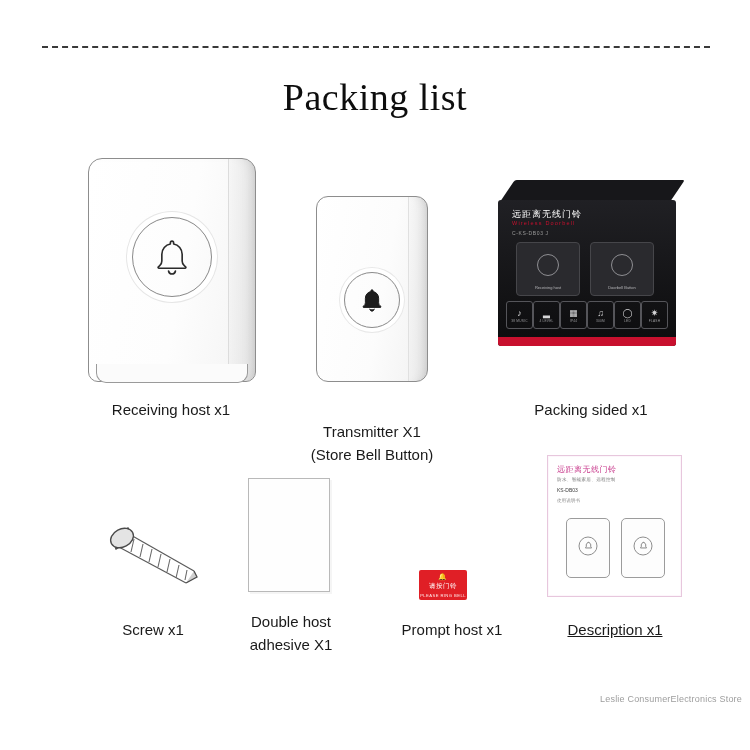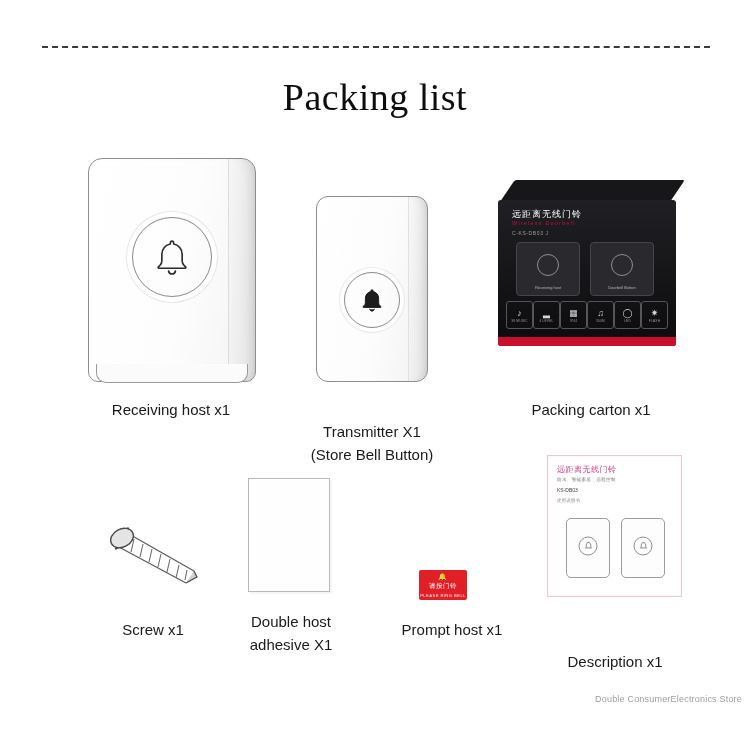--- a/index.html
+++ b/index.html
@@ -370,21 +370,21 @@
     justify-content: center;
   }
 
   
   #cap-host       { left: 66px;  top: 398px; width: 210px; }
   #cap-trans      { left: 266px; top: 420px; width: 212px; }
   #cap-carton     { left: 486px; top: 398px; width: 210px; }
   #cap-screw      { left: 78px;  top: 610px; width: 150px; margin-top: 8px; }
   #cap-adhesive   { left: 216px; top: 610px; width: 150px; }
   #cap-glue       { left: 372px; top: 618px; width: 160px; }
-  #cap-desc       { left: 540px; top: 650px; width: 150px; }
+  #cap-desc       { left: 540px; top: 618px; width: 150px; text-decoration: underline; }
 
   .watermark {
     position: absolute;
     right: 8px;
     bottom: 6px;
     font-size: 9px;
     color: #9d9d9d;
     letter-spacing: 0.2px;
   }
 </style>
@@ -464,21 +464,21 @@
         <div class="feat">
           <span>✷</span>
           <span class="ftxt">FLASH</span>
         </div>
       </div>
 
       <div class="red-strip"></div>
     </div>
   </div>
   <div class="caption" id="cap-carton">
-    <span>Packing carton x1</span>
+    <span>Packing sided x1</span>
   </div>
 
   <div class="screw">
     <svg width="110" height="70" viewBox="0 0 110 70" aria-hidden="true">
       <g fill="none" stroke="#4a4a4a" stroke-width="1.3">
         <path d="M14 17 L30 8 L34 20 L18 29 Z" fill="#d9d9d9"></path>
         <path d="M14 17 L34 20"></path>
         <path d="M30 8 L18 29"></path>
         <path d="M31 14 L96 51" stroke="#5a5a5a" stroke-width="1.2"></path>
         <path d="M19 26 L88 63" stroke="#5a5a5a" stroke-width="1.2"></path>
@@ -533,15 +533,15 @@
         <svg width="10" height="10" viewBox="0 0 48 48" aria-hidden="true">
           <path d="M24 7.5c-0.9 0-1.7 0.8-1.7 1.8v1.2c-5.1 0.8-8.9 5.3-8.9 10.7v7.1c0 1.9-0.8 3.6-2.2 4.8l-1.4 1.2c-0.6 0.5-0.2 1.5 0.6 1.5h27.2c0.8 0 1.2-1 0.6-1.5l-1.4-1.2c-1.4-1.2-2.2-2.9-2.2-4.8v-7.1c0-5.4-3.8-9.9-8.9-10.7V9.3c0-1-0.8-1.8-1.7-1.8z" fill="none" stroke="#444" stroke-width="3"></path>
         </svg>
       </div>
     </div>
   </div>
   <div class="caption" id="cap-desc">
     <span>Description x1</span>
   </div>
 
-  <div class="watermark">Double ConsumerElectronics Store</div>
+  <div class="watermark">Leslie ConsumerElectronics Store</div>
 
 </div>
 
 </body></html>

